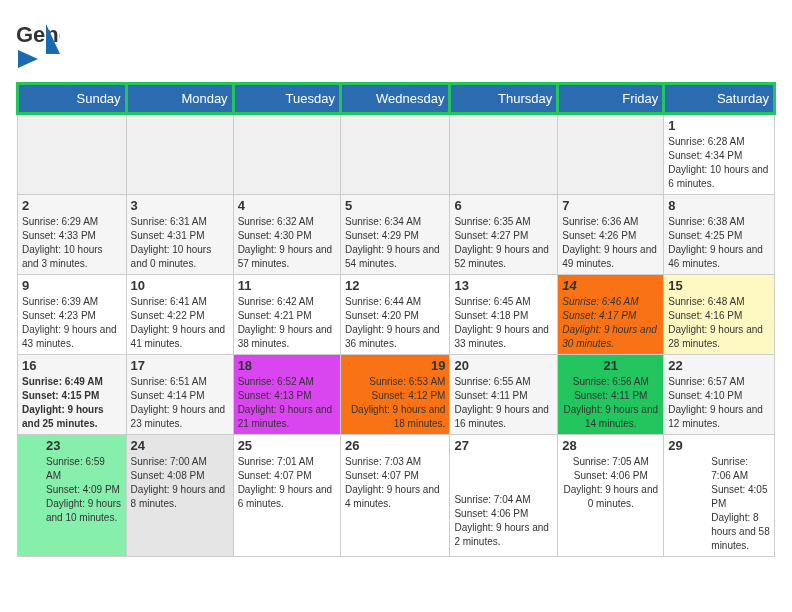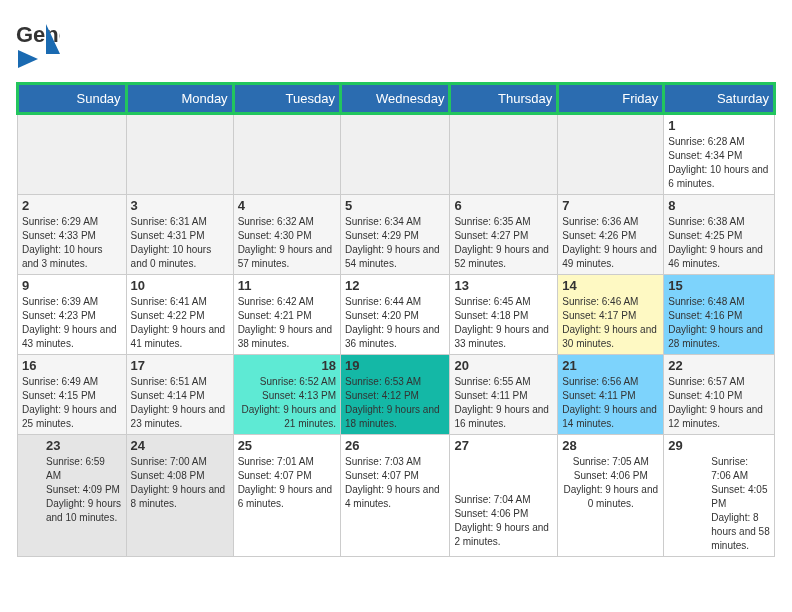--- a/index.html
+++ b/index.html
@@ -199,79 +199,79 @@
           <div class="day-info" style="white-space: pre-line;">Sunrise: 6:44 AM
 Sunset: 4:20 PM
 Daylight: 9 hours and 36 minutes.</div>
         </td>
         <td style="background: rgb(255, 255, 255);">
           <span class="day-number">13</span>
           <div class="day-info" style="white-space: pre-line;">Sunrise: 6:45 AM
 Sunset: 4:18 PM
 Daylight: 9 hours and 33 minutes.</div>
         </td>
-        <td style="background: #fef9c3;">
+        <td style="background: #f97316; font-style: italic;">
           <span class="day-number">14</span>
           <div class="day-info" style="white-space: pre-line;">Sunrise: 6:46 AM
 Sunset: 4:17 PM
 Daylight: 9 hours and 30 minutes.</div>
         </td>
-        <td style="background: #7dd3fc;">
+        <td style="background: #fef9c3;">
           <span class="day-number">15</span>
           <div class="day-info" style="white-space: pre-line;">Sunrise: 6:48 AM
 Sunset: 4:16 PM
 Daylight: 9 hours and 28 minutes.</div>
         </td>
       </tr>
       <tr>
         <td style="background: rgb(245, 245, 245);">
           <span class="day-number">16</span>
-          <div class="day-info" style="white-space: pre-line;">Sunrise: 6:49 AM
+          <div class="day-info" style="white-space: pre-line; font-weight: bold;">Sunrise: 6:49 AM
 Sunset: 4:15 PM
 Daylight: 9 hours and 25 minutes.</div>
         </td>
         <td style="background: rgb(245, 245, 245);">
           <span class="day-number">17</span>
           <div class="day-info" style="white-space: pre-line;">Sunrise: 6:51 AM
 Sunset: 4:14 PM
 Daylight: 9 hours and 23 minutes.</div>
         </td>
-        <td style="background: #5eead4; text-align: right;">
+        <td style="background: #d946ef;">
           <span class="day-number">18</span>
           <div class="day-info" style="white-space: pre-line;">Sunrise: 6:52 AM
 Sunset: 4:13 PM
 Daylight: 9 hours and 21 minutes.</div>
         </td>
-        <td style="background: #14b8a6;">
+        <td style="background: #f97316; text-align: right;">
           <span class="day-number">19</span>
           <div class="day-info" style="white-space: pre-line;">Sunrise: 6:53 AM
 Sunset: 4:12 PM
 Daylight: 9 hours and 18 minutes.</div>
         </td>
         <td style="background: rgb(245, 245, 245);">
           <span class="day-number">20</span>
           <div class="day-info" style="white-space: pre-line;">Sunrise: 6:55 AM
 Sunset: 4:11 PM
 Daylight: 9 hours and 16 minutes.</div>
         </td>
-        <td style="background: #7dd3fc;">
+        <td style="background: #22c55e; text-align: center;">
           <span class="day-number">21</span>
           <div class="day-info" style="white-space: pre-line;">Sunrise: 6:56 AM
 Sunset: 4:11 PM
 Daylight: 9 hours and 14 minutes.</div>
         </td>
         <td style="background: rgb(245, 245, 245);">
           <span class="day-number">22</span>
           <div class="day-info" style="white-space: pre-line;">Sunrise: 6:57 AM
 Sunset: 4:10 PM
 Daylight: 9 hours and 12 minutes.</div>
         </td>
       </tr>
       <tr>
-        <td style="background: #e5e5e5; padding-left: 28px;">
+        <td style="background: #86efac; padding-left: 28px;">
           <span class="day-number">23</span>
           <div class="day-info" style="white-space: pre-line;">Sunrise: 6:59 AM
 Sunset: 4:09 PM
 Daylight: 9 hours and 10 minutes.</div>
         </td>
         <td style="background: #e5e5e5;">
           <span class="day-number">24</span>
           <div class="day-info" style="white-space: pre-line;">Sunrise: 7:00 AM
 Sunset: 4:08 PM
 Daylight: 9 hours and 8 minutes.</div>

